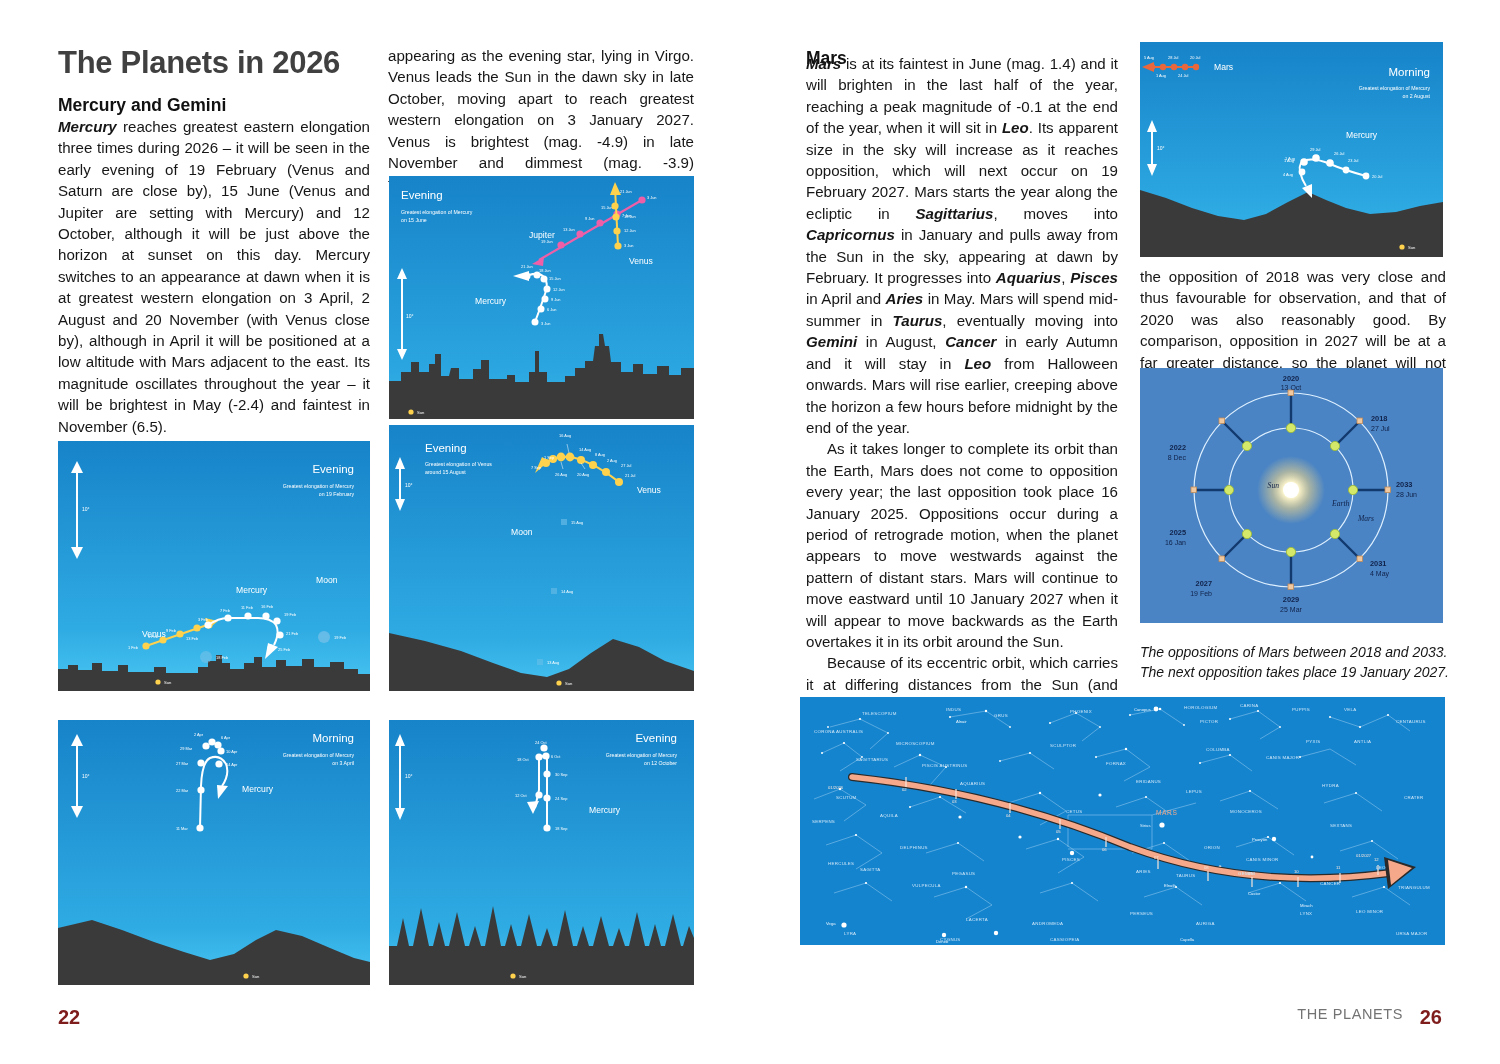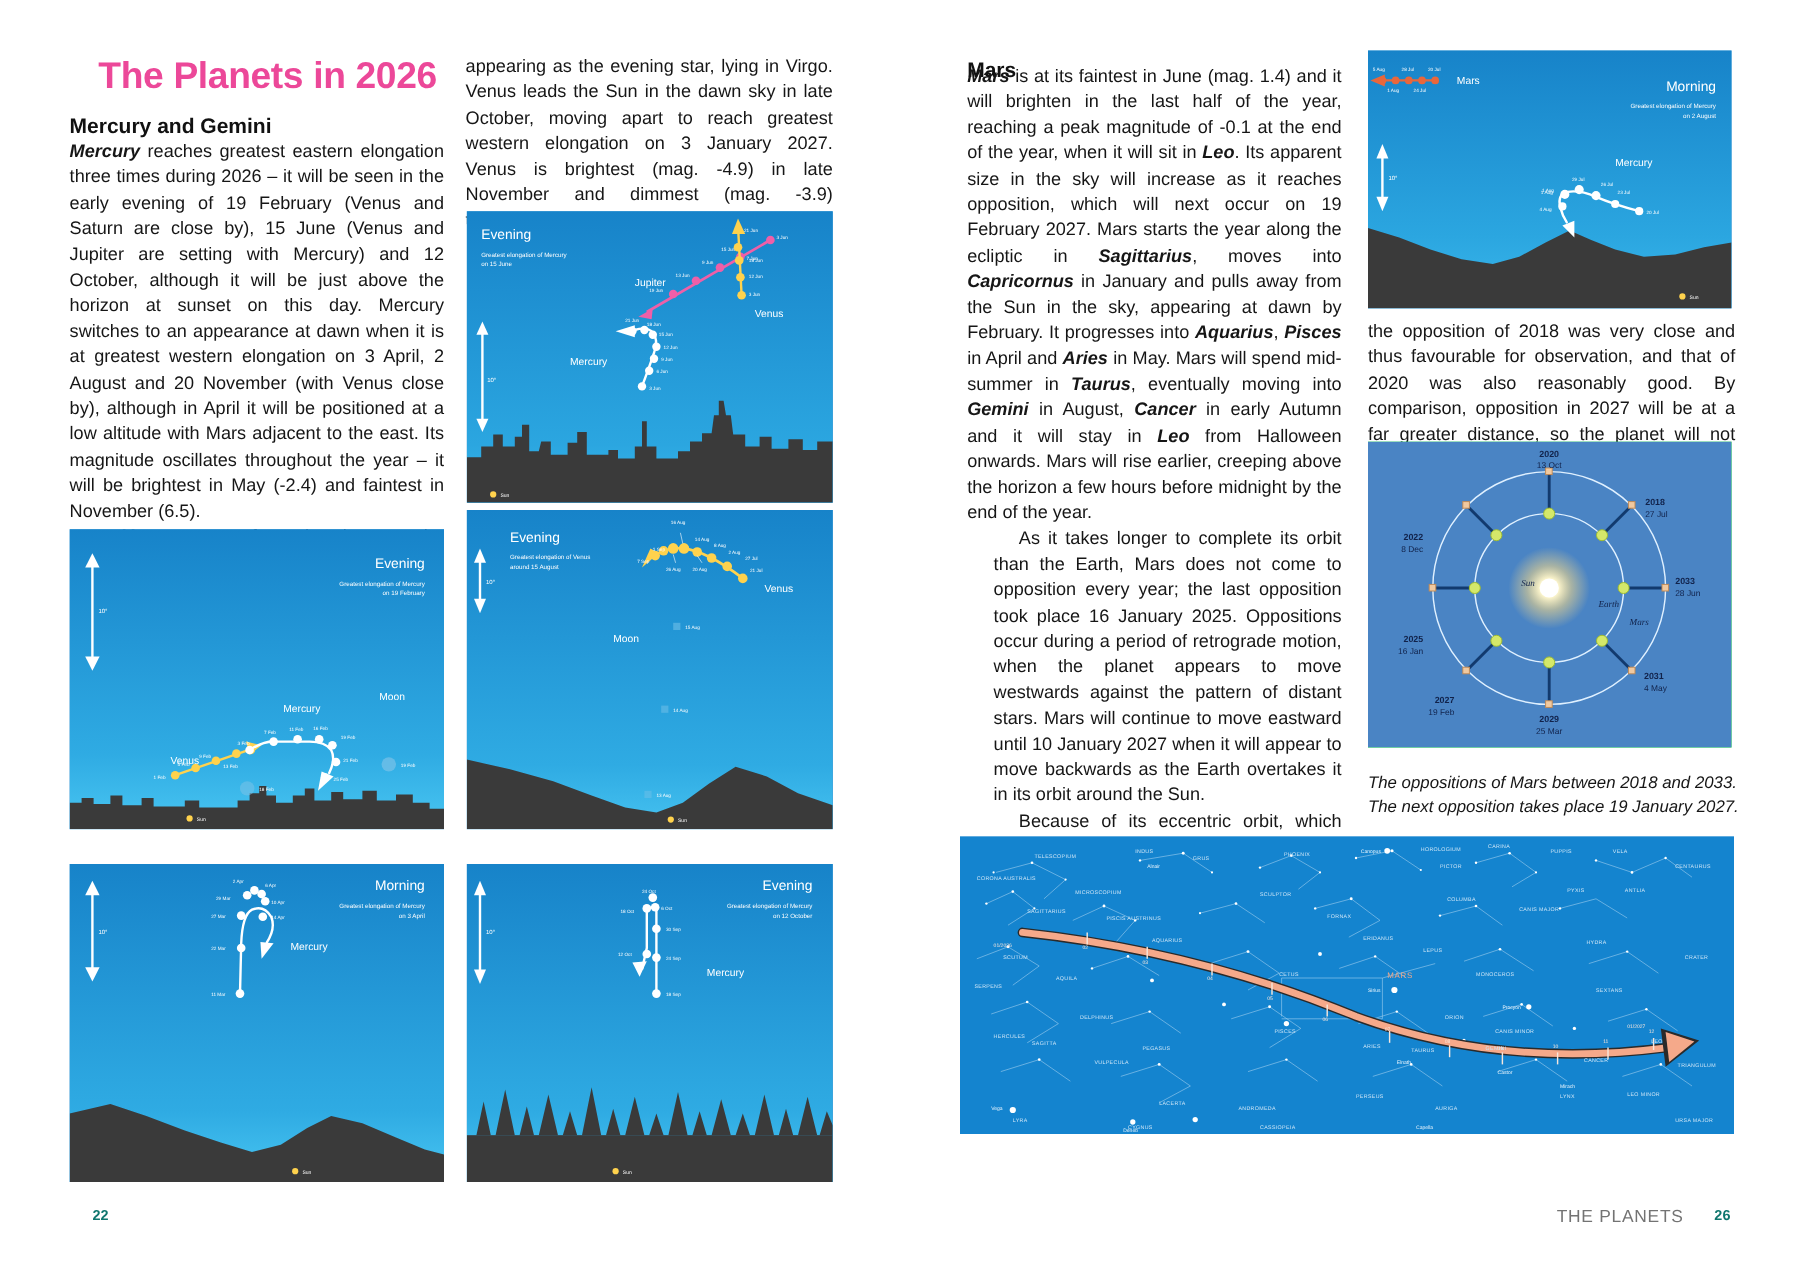--- a/index.html
+++ b/index.html
@@ -9,45 +9,44 @@
     font-family:"Liberation Sans", sans-serif;
     color:#1a1a1a;
     overflow:hidden;
   }
   .spread{position:relative;width:1500px;height:1064px;}
 
   
   .h1{
     position:absolute;
     font-size:31px;font-weight:bold;letter-spacing:-0.3px;
-    color:#ec4899;
-    text-align:center;
+    color:#404040;
   }
   .h2{
     position:absolute;
     font-size:17.5px;font-weight:bold;color:#111;
   }
   .body-col{
     position:absolute;
     font-size:15.1px;
     line-height:21.4px;
     text-align:justify;
     color:#161616;
     hyphens:none;
   }
   .body-col p{margin:0;}
-  .body-col p.indent{text-indent:21px;margin-left:22px;}
+  .body-col p.indent{text-indent:21px;}
   .body-col b{font-weight:bold;font-style:italic;}
   .caption{
     position:absolute;
     font-size:14px;line-height:19.5px;
     font-style:italic;color:#161616;
   }
   .folio{
-    position:absolute;font-size:12px;font-weight:bold;color:#0f766e;margin-left:19px;
+    position:absolute;font-size:20px;font-weight:bold;color:#7f1d1d;
   }
   .folio-run{
     position:absolute;font-size:14.5px;letter-spacing:0.6px;color:#737373;
   }
 
   
   .chart{position:absolute;overflow:hidden;background:#1c8ad0;}
   .chart svg{display:block;width:100%;height:100%;}
   .c-title{font-family:"Liberation Sans",sans-serif;font-size:11.5px;fill:#ffffff;}
   .c-sub{font-family:"Liberation Sans",sans-serif;font-size:5.2px;fill:#ffffff;}

